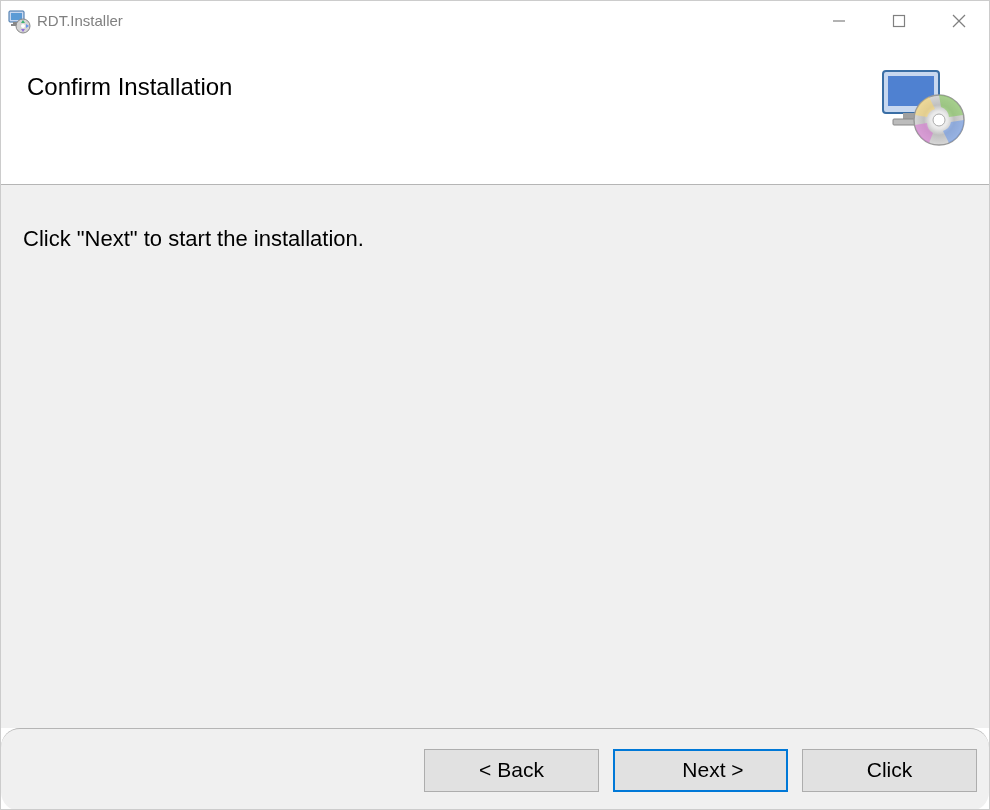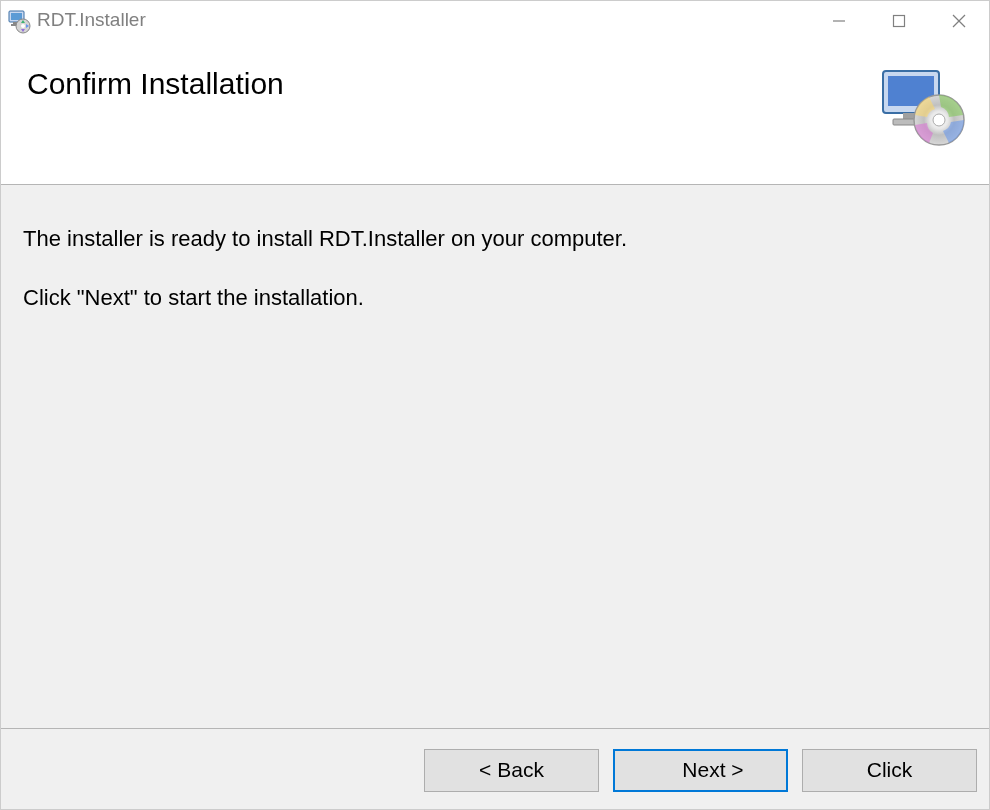--- a/index.html
+++ b/index.html
@@ -23,21 +23,21 @@
       padding: 0 0 0 6px;
     }
     .titlebar-icon {
       width: 24px;
       height: 24px;
       margin-right: 6px;
       margin-top: 2px;
     }
     .titlebar-title {
       color: #808080;
-      font-size: 19px;
+      font-size: 15px;
       flex: 1;
       margin-top: -2px;
     }
     .win-controls {
       display: flex;
       height: 100%;
     }
     .win-btn {
       width: 60px;
       height: 40px;
@@ -52,25 +52,25 @@
     }
     .header {
       display: flex;
       padding: 26px 22px 20px 26px;
       align-items: flex-start;
       justify-content: space-between;
       background: #fff;
       height: 143px;
     }
     .page-title {
-      font-size: 30px;
+      font-size: 24px;
       font-weight: 400;
       font-family: Arial, sans-serif;
       color: #000;
-      margin-top: 0;
+      margin-top: 6px;
     }
     .header-icon {
       margin-top: 0;
     }
     .divider {
       height: 1px;
       background: #b5b5b5;
     }
     .content {
       background: #f0f0f0;
@@ -85,20 +85,21 @@
     }
     .footer {
       background: #f0f0f0;
       border-top: 1px solid #b5b5b5;
       height: 83px;
       display: flex;
       justify-content: flex-end;
       align-items: center;
       padding: 0 12px 0 0;
       gap: 14px;
+      border-radius: 19px;
     }
     .btn {
       width: 175px;
       height: 43px;
       font-size: 21px;
       font-family: Arial, sans-serif;
       background: #e1e1e1;
       border: 1px solid #adadad;
       color: #000;
       cursor: pointer;
@@ -172,21 +173,20 @@
       <path d="M87 53 A25 25 0 0 1 72 76 L66 64 A12 12 0 0 0 74 55 Z" fill="#6495ed" opacity="0.55"></path>
       <path d="M52 76 A25 25 0 0 1 38 58 L50 56 A12 12 0 0 0 56 66 Z" fill="#da70d6" opacity="0.55"></path>
       <path d="M38 48 A25 25 0 0 1 52 30 L58 42 A12 12 0 0 0 50 50 Z" fill="#ffd966" opacity="0.55"></path>
     </svg>
   </span>
 </div>
 
 <div class="divider"></div>
 
 <div class="content">
-  <p>The installer is ready to install RDT.Installer on your computer.</p>
   <p>Click "Next" to start the installation.</p>
 </div>
 
 <div class="footer">
   <div class="btn-group">
     <button class="btn">&lt; Back</button>
     <button class="btn btn-primary">Next &gt;</button>
   </div>
   <button class="btn">Click</button>
 </div>

